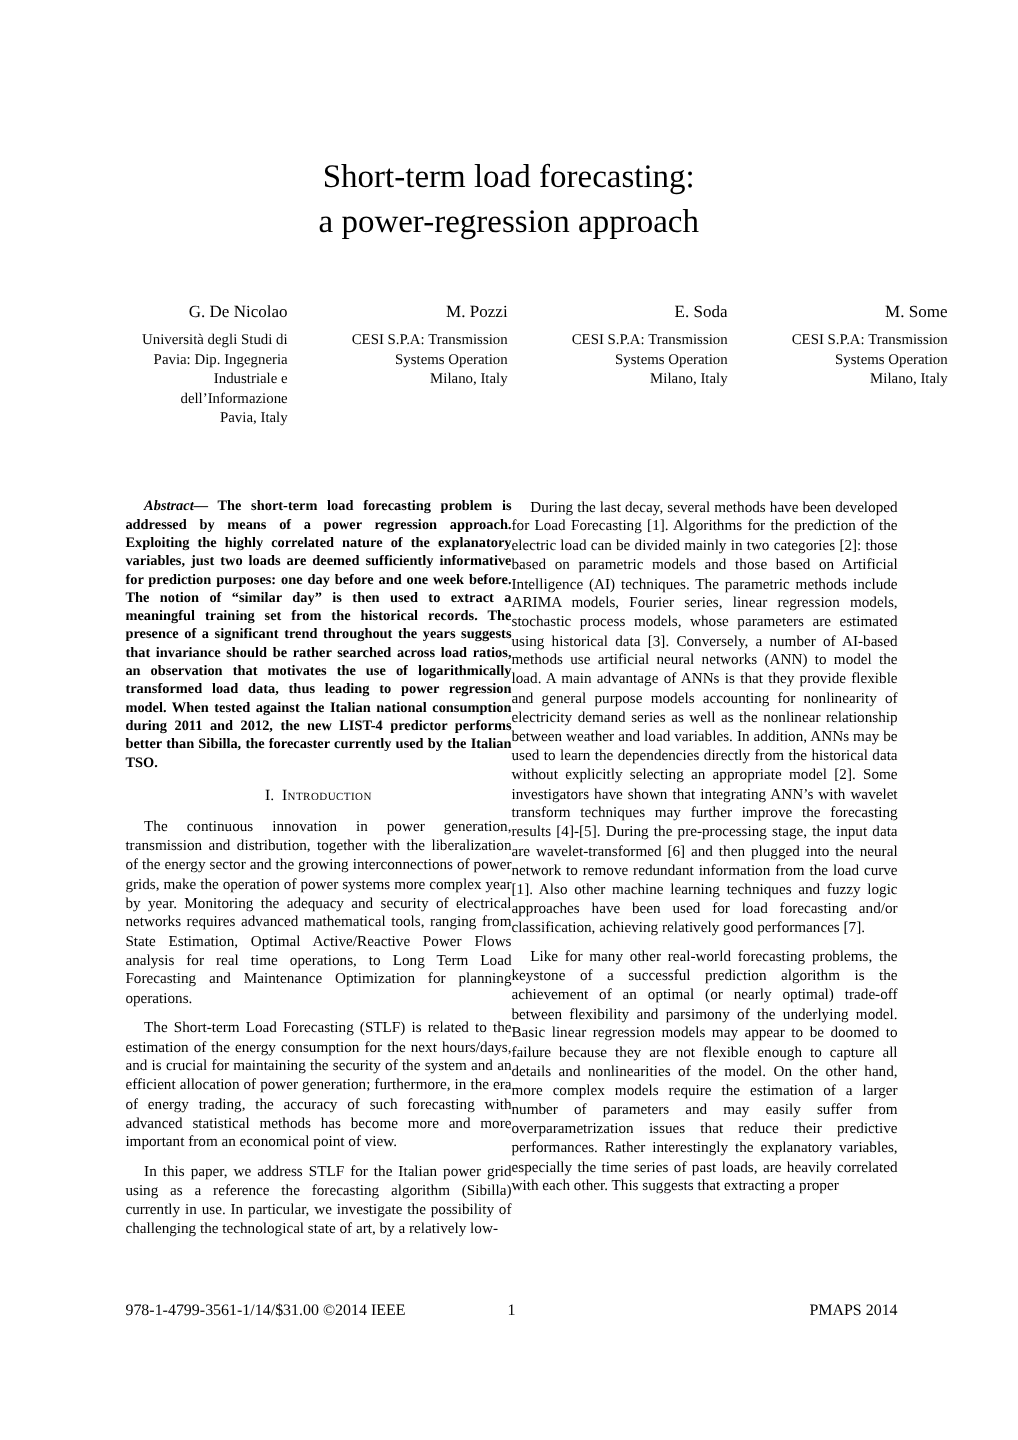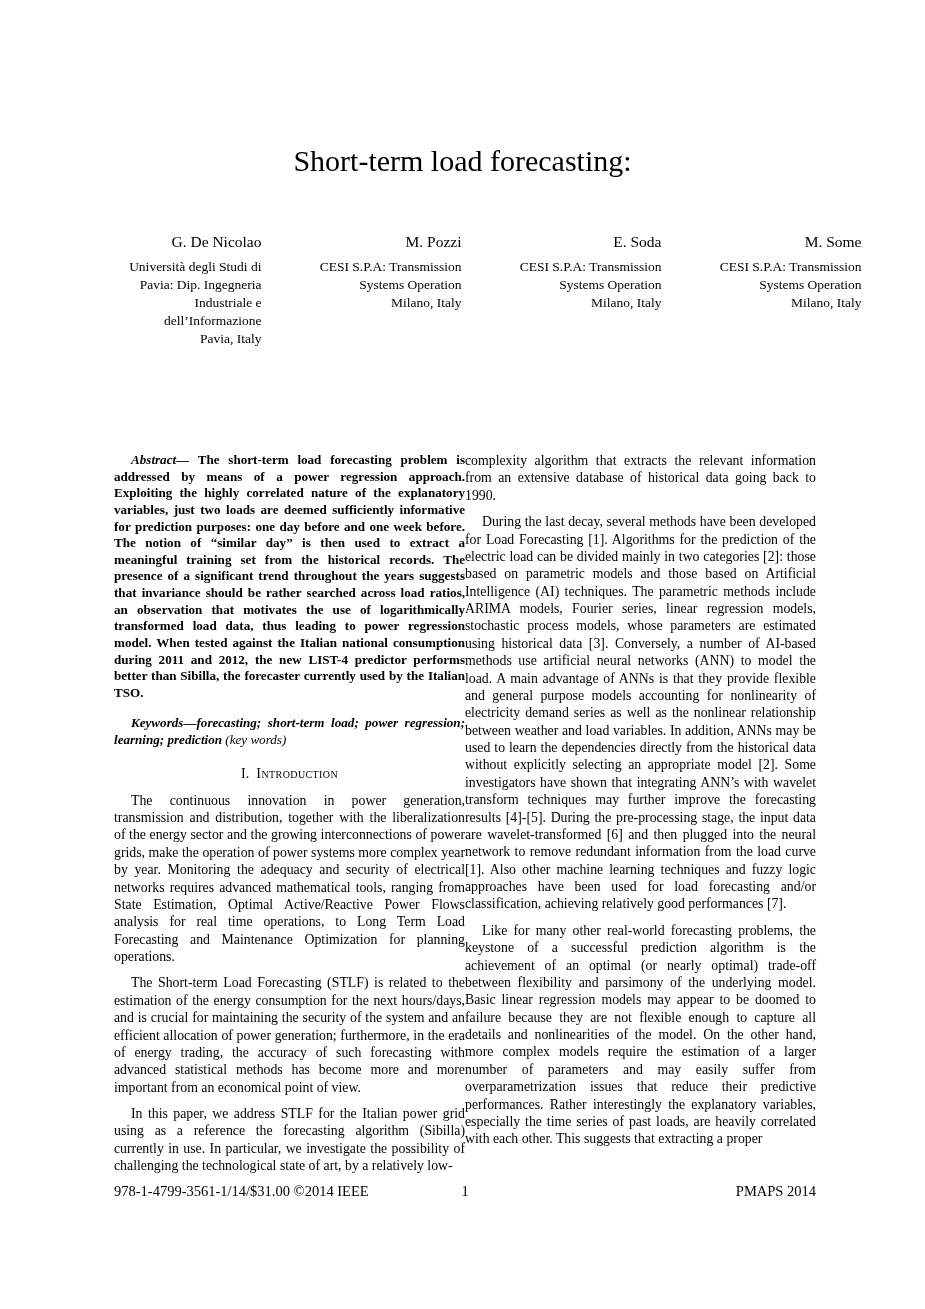--- a/index.html
+++ b/index.html
@@ -102,20 +102,21 @@
     text-align: center;
   }
 </style>
 </head>
 <body>
 
 <div class="page">
 
   <div class="title-block">
     <div>Short-term load forecasting:</div>
+    <div>a power-regression approach</div>
   </div>
 
   <div class="authors-row">
     <div class="author-col">
       <div class="author-name">G. De Nicolao</div>
       <div class="author-affil">Università degli Studi di
 Pavia: Dip. Ingegneria
 Industriale e
 dell’Informazione
 Pavia, Italy</div>
@@ -137,29 +138,27 @@
       <div class="author-affil">CESI S.P.A: Transmission
 Systems Operation
 Milano, Italy</div>
     </div>
   </div>
 
   <div class="body-cols">
 
     <div class="col">
       <p class="abstract-para"><span class="abstract-label">Abstract—</span><span> The short-term load forecasting problem is addressed by means of a power regression approach. Exploiting the highly correlated nature of the explanatory variables, just two loads are deemed sufficiently informative for prediction purposes: one day before and one week before. The notion of “similar day” is then used to extract a meaningful training set from the historical records. The presence of a significant trend throughout the years suggests that invariance should be rather searched across load ratios, an observation that motivates the use of logarithmically transformed load data, thus leading to power regression model. When tested against the Italian national consumption during 2011 and 2012, the new LIST-4 predictor performs better than Sibilla, the forecaster currently used by the Italian TSO.</span></p>
-      <p class="keywords-para"><span>Keywords—</span><span>forecasting; short-term load; power regression; learning; prediction </span><span class="keywords-suffix">(key words)</span></p>
       <div class="section-heading"><span>I.</span>&nbsp;&nbsp;<span class="sc">Introduction</span></div>
       <p class="para">The continuous innovation in power generation, transmission and distribution, together with the liberalization of the energy sector and the growing interconnections of power grids, make the operation of power systems more complex year by year. Monitoring the adequacy and security of electrical networks requires advanced mathematical tools, ranging from State Estimation, Optimal Active/Reactive Power Flows analysis for real time operations, to Long Term Load Forecasting and Maintenance Optimization for planning operations.</p>
       <p class="para">The Short-term Load Forecasting (STLF) is related to the estimation of the energy consumption for the next hours/days, and is crucial for maintaining the security of the system and an efficient allocation of power generation; furthermore, in the era of energy trading, the accuracy of such forecasting with advanced statistical methods has become more and more important from an economical point of view.</p>
       <p class="para">In this paper, we address STLF for the Italian power grid using as a reference the forecasting algorithm (Sibilla) currently in use. In particular, we investigate the possibility of challenging the technological state of art, by a relatively low-</p>
     </div>
 
     <div class="col">
-      <p class="para" style="text-indent:0;">complexity algorithm that extracts the relevant information from an extensive database of historical data going back to 1990.</p>
       <p class="para">During the last decay, several methods have been developed for Load Forecasting [1]. Algorithms for the prediction of the electric load can be divided mainly in two categories [2]: those based on parametric models and those based on Artificial Intelligence (AI) techniques. The parametric methods include ARIMA models, Fourier series, linear regression models, stochastic process models, whose parameters are estimated using historical data [3]. Conversely, a number of AI-based methods use artificial neural networks (ANN) to model the load. A main advantage of ANNs is that they provide flexible and general purpose models accounting for nonlinearity of electricity demand series as well as the nonlinear relationship between weather and load variables. In addition, ANNs may be used to learn the dependencies directly from the historical data without explicitly selecting an appropriate model [2]. Some investigators have shown that integrating ANN’s with wavelet transform techniques may further improve the forecasting results [4]-[5]. During the pre-processing stage, the input data are wavelet-transformed [6] and then plugged into the neural network to remove redundant information from the load curve [1]. Also other machine learning techniques and fuzzy logic approaches have been used for load forecasting and/or classification, achieving relatively good performances [7].</p>
       <p class="para">Like for many other real-world forecasting problems, the keystone of a successful prediction algorithm is the achievement of an optimal (or nearly optimal) trade-off between flexibility and parsimony of the underlying model. Basic linear regression models may appear to be doomed to failure because they are not flexible enough to capture all details and nonlinearities of the model. On the other hand, more complex models require the estimation of a larger number of parameters and may easily suffer from overparametrization issues that reduce their predictive performances. Rather interestingly the explanatory variables, especially the time series of past loads, are heavily correlated with each other. This suggests that extracting a proper</p>
     </div>
 
   </div>
 
   <div class="footer">
     <div class="footer-center">1</div>
     <div class="footer-inner">
       <span>978-1-4799-3561-1/14/$31.00 ©2014 IEEE</span>

